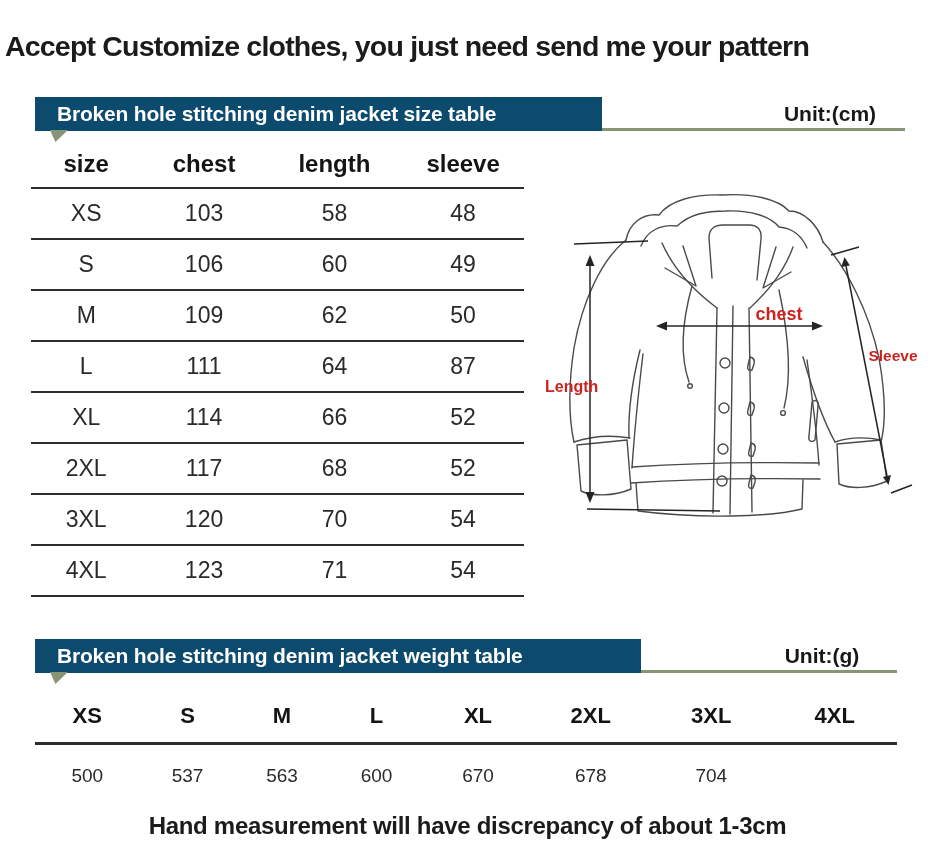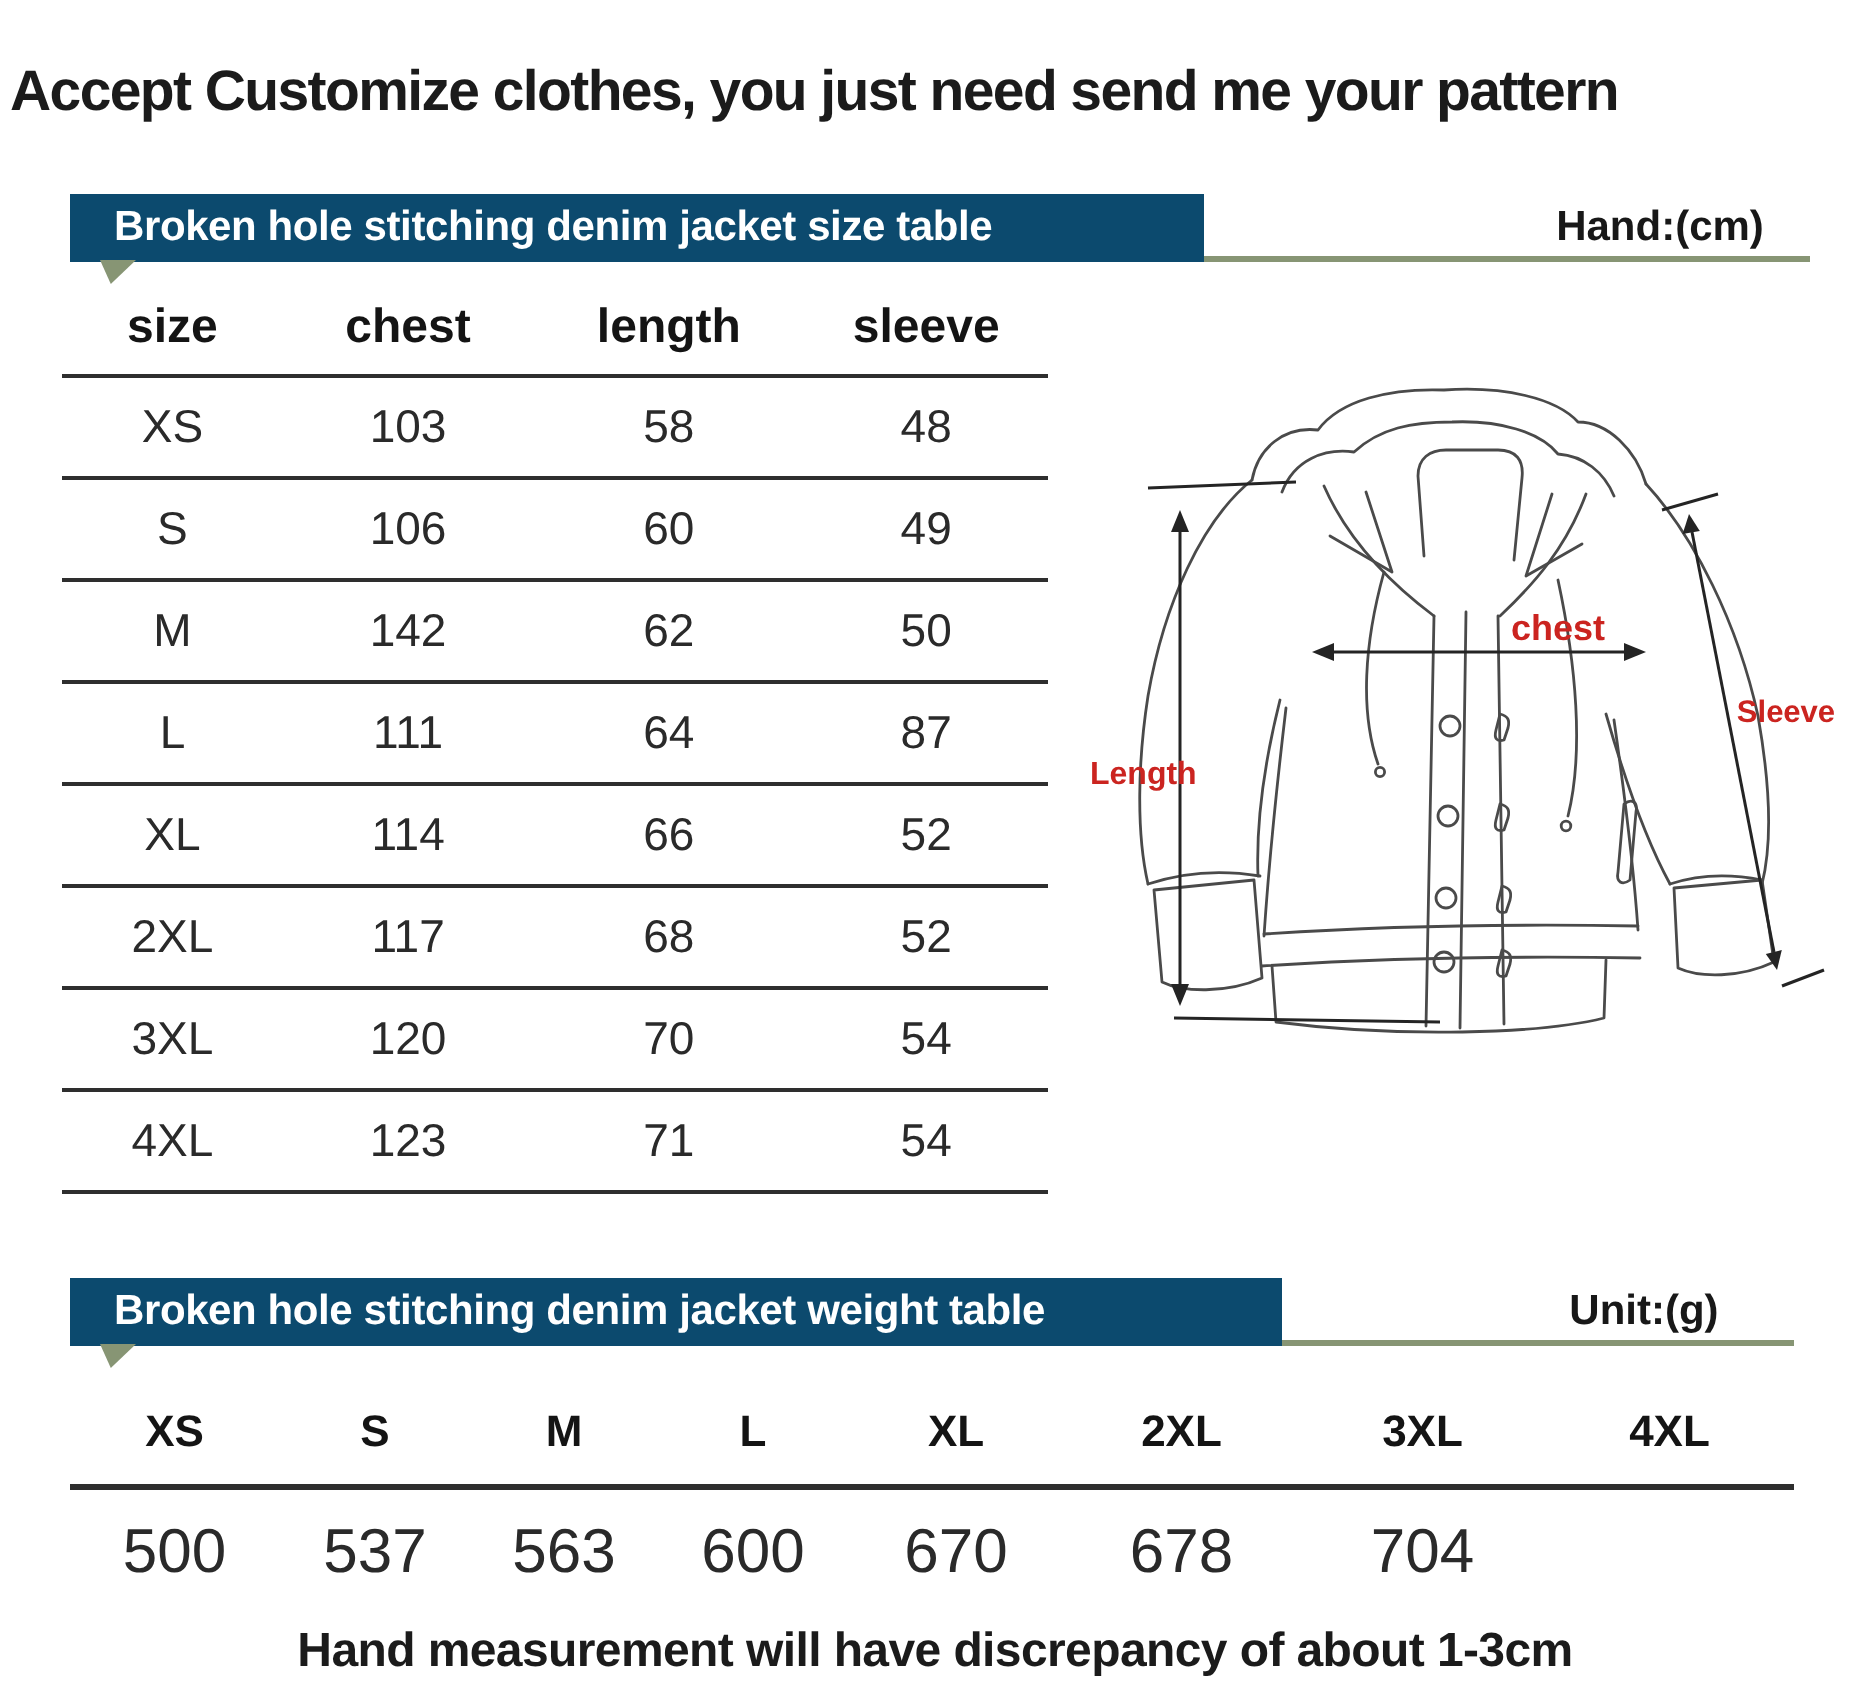--- a/index.html
+++ b/index.html
@@ -48,38 +48,38 @@
 
   .jacket-fig { position:absolute; left:530px; top:180px; width:405px; height:350px; }
 
   .weight-grid {
     position:absolute; left:35px; top:690px; width:862px;
     display:grid;
     grid-template-columns:104.5px 96px 93px 96px 107px 118.5px 122.5px 124.5px;
   }
   .wh { height:52px; line-height:52px; text-align:center; font-weight:bold; font-size:22px; color:#141414; }
   .wdiv { grid-column:1 / -1; height:2.5px; background:#2e2e2e; }
-  .wv { height:58px; line-height:62px; text-align:center; font-size:31px; color:#2a2a2a; }
+  .wv { height:58px; line-height:62px; text-align:center; font-size:19px; color:#2a2a2a; }
 
   .footer-note {
     position:absolute; top:812px; left:0; width:935px; text-align:center;
     font-size:24px; font-weight:bold; letter-spacing:-0.3px; color:#1b1b1b;
   }
 </style>
 </head>
 <body>
 
 <div class="page-title">Accept Customize clothes, you just need send me your pattern</div>
 
 <div class="banner banner1">
   <span>Broken hole stitching denim jacket size table</span>
   <span class="banner-tail"></span>
 </div>
 <div class="rule rule1"></div>
-<div class="unit unit1">Hand:(cm)</div>
+<div class="unit unit1">Unit:(cm)</div>
 
 <table class="size-table">
   <colgroup>
     <col style="width:22.4%">
       <col style="width:25.4%">
       <col style="width:27.5%">
       <col style="width:24.7%">
   </colgroup>
   <thead>
     <tr>
@@ -97,21 +97,21 @@
       <td>48</td>
     </tr>
     <tr>
       <td>S</td>
       <td>106</td>
       <td>60</td>
       <td>49</td>
     </tr>
     <tr>
       <td>M</td>
-      <td>142</td>
+      <td>109</td>
       <td>62</td>
       <td>50</td>
     </tr>
     <tr>
       <td>L</td>
       <td>111</td>
       <td>64</td>
       <td>87</td>
     </tr>
     <tr>

